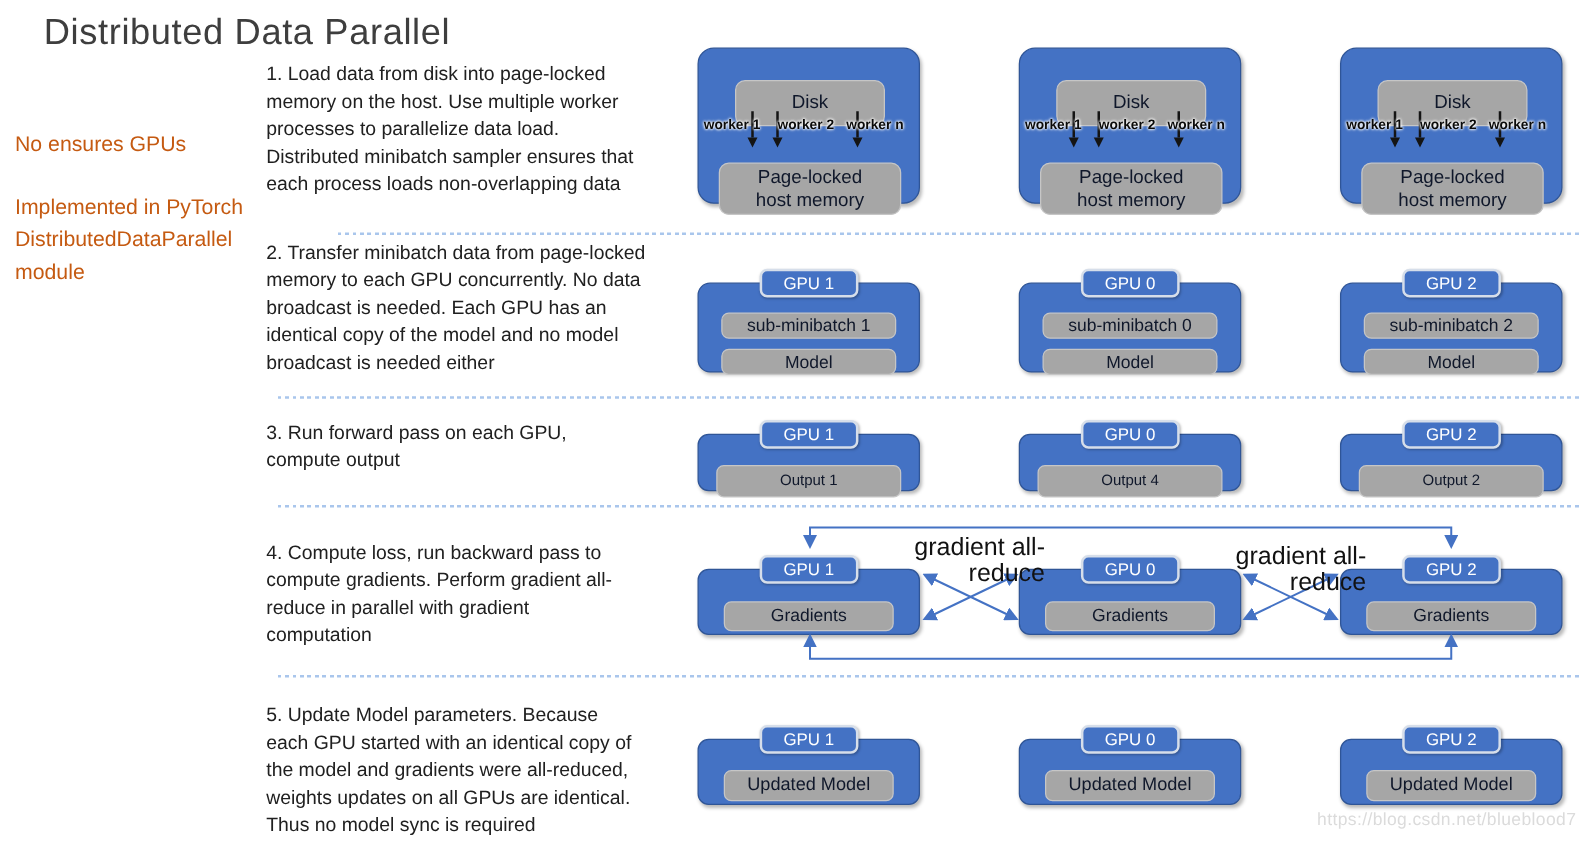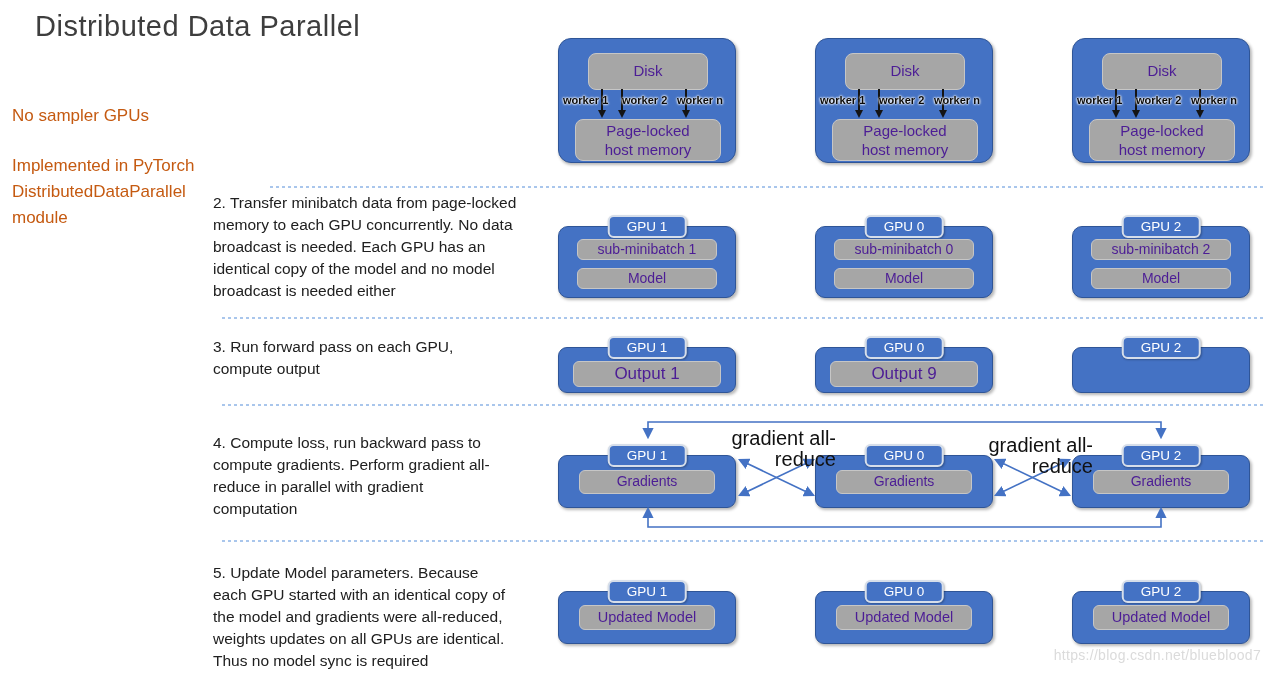--- a/index.html
+++ b/index.html
@@ -27,27 +27,27 @@
   .card{position:absolute;width:178px;background:#4472C4;border:1.5px solid #2F5597;
         box-sizing:border-box;box-shadow:1.5px 2px 3px rgba(0,0,0,.28);}
   .c1{left:558px;} .c2{left:815px;} .c3{left:1072px;}
   .r1{top:38px;height:125px;border-radius:13px;}
   .r2{top:226px;height:72px;border-radius:10px;}
   .r3{top:347px;height:46px;border-radius:9px;}
   .r4{top:455px;height:53px;border-radius:9px;}
   .r5{top:591px;height:53px;border-radius:9px;}
 
   .gbox{position:absolute;background:#A6A6A6;border:1.5px solid #C6C6C6;border-radius:6px;
-        color:#4c1d95;text-align:center;box-sizing:border-box;}
+        color:#0f172a;text-align:center;box-sizing:border-box;margin-top:11px;}
   .disk-box{left:29px;top:14px;width:120px;height:37px;font-size:15px;line-height:33px;border-radius:8px;}
   .mem-box{left:16px;top:80px;width:146px;height:42px;font-size:15px;line-height:19px;
            padding-top:1px;white-space:pre-line;border-radius:8px;}
   .mini-box{left:18px;right:18px;top:12px;height:21px;font-size:14px;line-height:18px;}
   .model-box{left:18px;right:18px;top:41px;height:21px;font-size:14px;line-height:18px;}
-  .out-box{left:14px;right:14px;top:13px;height:26px;font-size:17px;line-height:23px;}
+  .out-box{left:14px;right:14px;top:13px;height:26px;font-size:12px;line-height:23px;}
   .grad-box{left:20px;right:20px;top:14px;height:24px;font-size:14px;line-height:21px;}
   .upd-box{left:20px;right:20px;top:13px;height:25px;font-size:14.5px;line-height:22px;}
 
   .tab{position:absolute;left:50%;top:-12px;transform:translateX(-50%);background:#4472C4;
        border:2px solid #D6DEEA;border-radius:6px;color:#fff;font-size:13.5px;line-height:17px;
        padding:1px 17px;white-space:nowrap;box-shadow:1px 1px 2px rgba(0,0,0,.25);}
 
   .wlabel{position:absolute;font-size:11px;font-weight:600;color:#0a0a0a;
           text-shadow:0 0 2px #fff,0 0 2px #fff,0 0 3px #fff;top:55px;}
   .wl1{left:4px;} .wl2{left:63px;} .wl3{left:118px;}
@@ -66,25 +66,30 @@
 
   .watermark{position:absolute;right:8px;top:647px;font-size:14px;color:#DBDBDB;letter-spacing:.3px;}
 </style>
 </head>
 <body>
 
 <div class="slide">
 
   <div class="title">Distributed Data Parallel</div>
 
-  <div class="note note1">No sampler GPUs</div>
+  <div class="note note1">No ensures GPUs</div>
   <div class="note note2">Implemented in PyTorch
 DistributedDataParallel
 module</div>
 
+  <div class="step s1">1. Load data from disk into page-locked
+memory on the host. Use multiple worker
+processes to parallelize data load.
+Distributed minibatch sampler ensures that
+each process loads non-overlapping data</div>
   <div class="step s2">2. Transfer minibatch data from page-locked
 memory  to each GPU concurrently. No data
 broadcast is needed. Each GPU has an
 identical copy of the model and no model
 broadcast is needed either</div>
   <div class="step s3">3. Run forward pass on each GPU,
 compute output</div>
   <div class="step s4">4. Compute loss, run backward pass to
 compute gradients. Perform gradient all-
 reduce in parallel with gradient
@@ -158,24 +163,25 @@
     <div class="gbox mini-box">sub-minibatch 2</div>
     <div class="gbox model-box">Model</div>
   </div>
 
   <div class="card r3 c1">
     <div class="tab">GPU 1</div>
     <div class="gbox out-box">Output 1</div>
   </div>
   <div class="card r3 c2">
     <div class="tab">GPU 0</div>
-    <div class="gbox out-box">Output 9</div>
+    <div class="gbox out-box">Output 4</div>
   </div>
   <div class="card r3 c3">
     <div class="tab">GPU 2</div>
+    <div class="gbox out-box">Output 2</div>
   </div>
 
   <div class="card r4 c1">
     <div class="tab">GPU 1</div>
     <div class="gbox grad-box">Gradients</div>
   </div>
   <div class="card r4 c2">
     <div class="tab">GPU 0</div>
     <div class="gbox grad-box">Gradients</div>
   </div>

